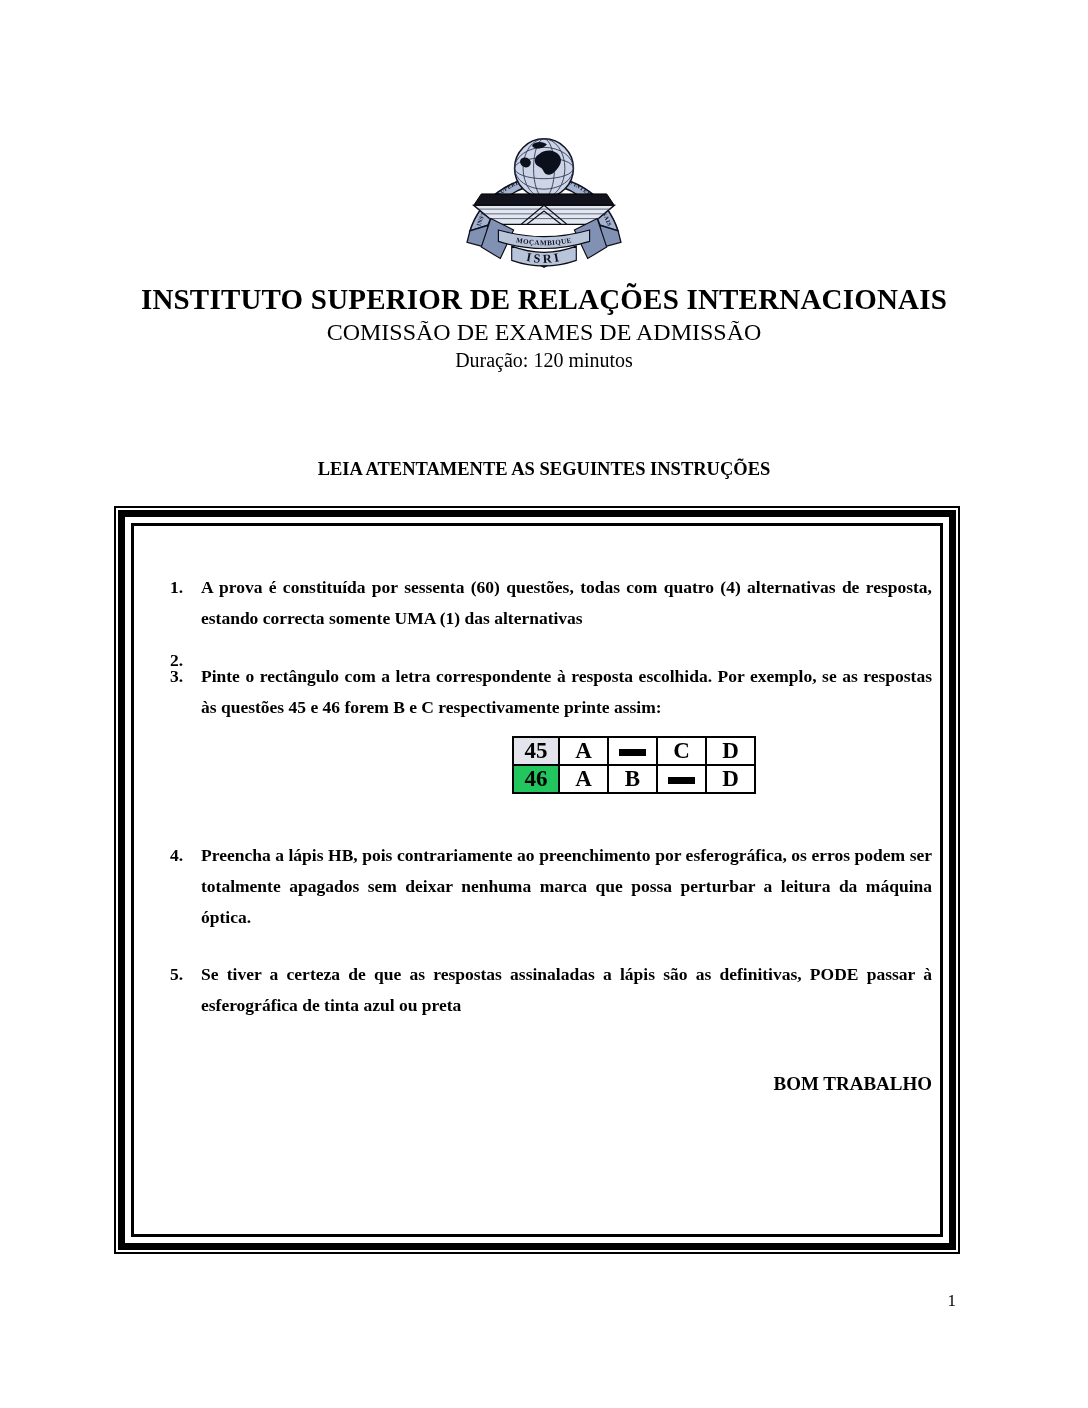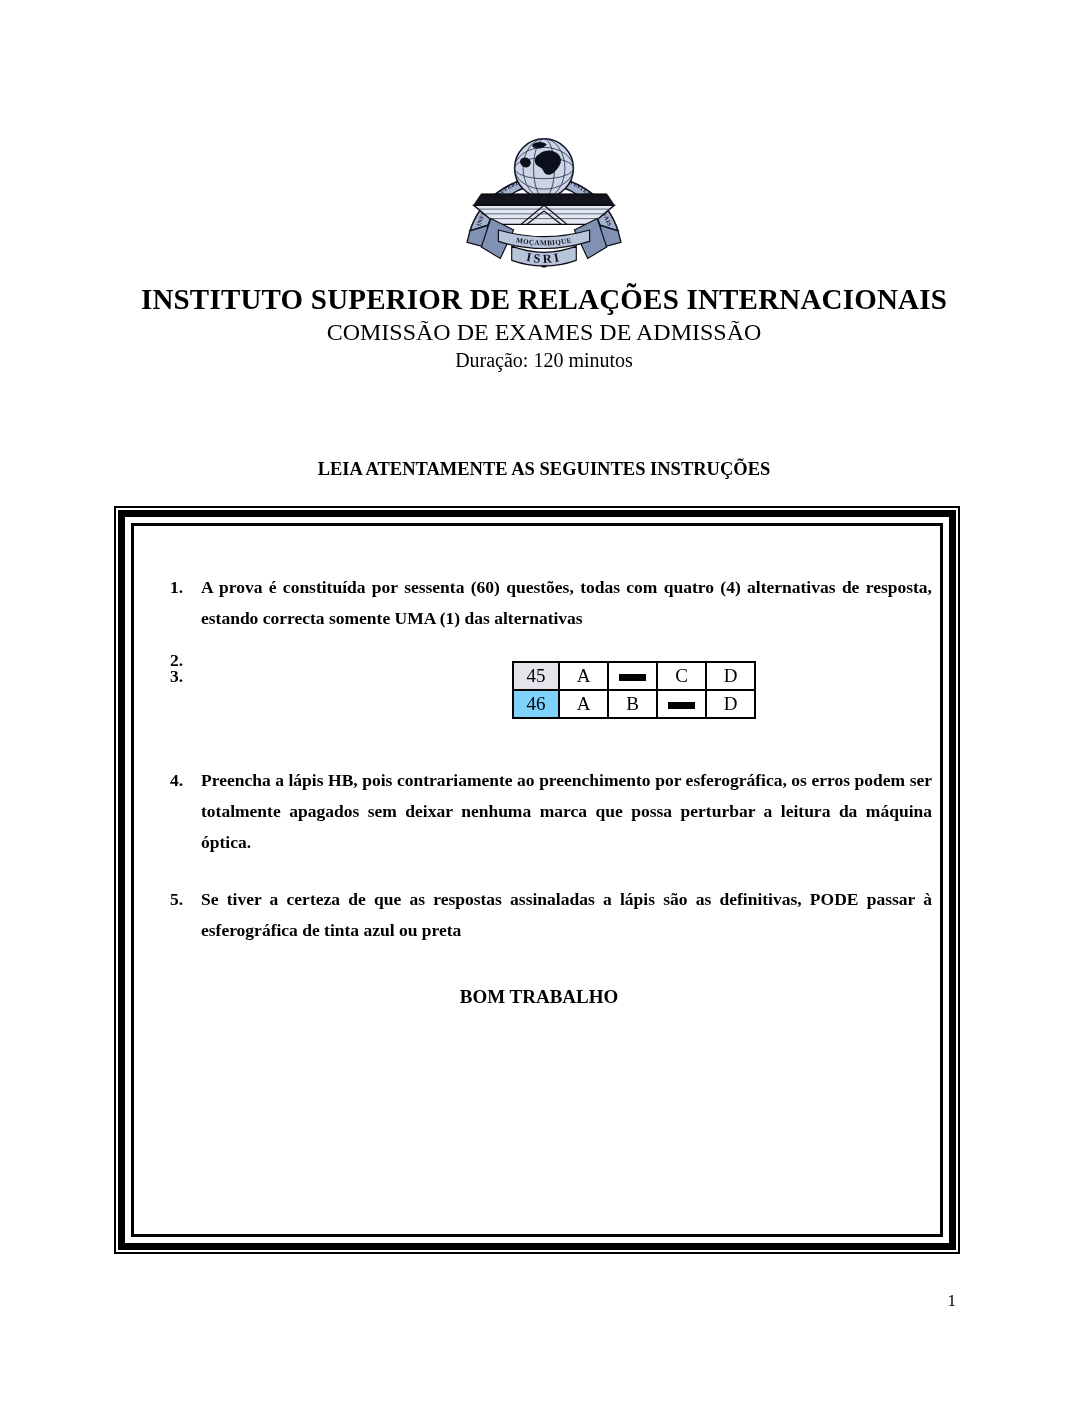--- a/index.html
+++ b/index.html
@@ -70,34 +70,34 @@
   .li-4 { margin-top: 46px; }
   .li-5 { margin-top: 26px; }
 
   
   .example-table-wrap { margin: 13px 0 0 366px; }
   table.example { border-collapse: collapse; }
   table.example td {
     border: 2px solid #000;
     width: 47px; height: 26px;
     text-align: center; vertical-align: middle;
-    font-size: 19px; font-weight: normal;
+    font-size: 23px; font-weight: bold;
     padding: 0;
   }
   table.example td.qcell { width: 44px; }
   .mark {
     display: inline-block;
     width: 27px; height: 7px;
     background: #000;
     vertical-align: middle;
   }
 
   .closing {
-    text-align: center;
-    margin-top: 40px;
+    text-align: right;
+    margin-top: 52px;
     font-size: 19px; font-weight: bold;
   }
 
   .page-number {
     position: absolute;
     top: 1291px; right: 132px;
     font-size: 17px;
   }
 
   svg text { font-family: "Liberation Serif", "DejaVu Serif", serif; }
@@ -167,35 +167,36 @@
       <ol class="instr-list">
         <li class="instr-item li-1">
           <span class="num">1.</span>
           <span>A prova é constituída por sessenta (60) questões, todas com quatro (4) alternativas de resposta, estando correcta somente UMA (1) das alternativas</span>
         </li>
         <li class="instr-item li-2">
           <span class="num">2.</span>
         </li>
         <li class="instr-item li-3">
           <span class="num">3.</span>
+          <span>Pinte o rectângulo com a letra correspondente à resposta escolhida. Por exemplo, se as respostas às questões 45 e 46 forem B e C respectivamente printe assim:</span>
         </li>
       </ol>
 
       <div class="example-table-wrap">
         <table class="example">
           <tbody>
               <tr>
                 <td class="qcell" style="background: rgb(228, 228, 236);">45</td>
                 <td>A</td>
                 <td><span class="mark"></span></td>
                 <td>C</td>
                 <td>D</td>
               </tr>
               <tr>
-                <td class="qcell" style="background: #7dd3fc;">46</td>
+                <td class="qcell" style="background: #22c55e;">46</td>
                 <td>A</td>
                 <td>B</td>
                 <td><span class="mark"></span></td>
                 <td>D</td>
               </tr>
             </tbody>
         </table>
       </div>
 
       <ol class="instr-list">

